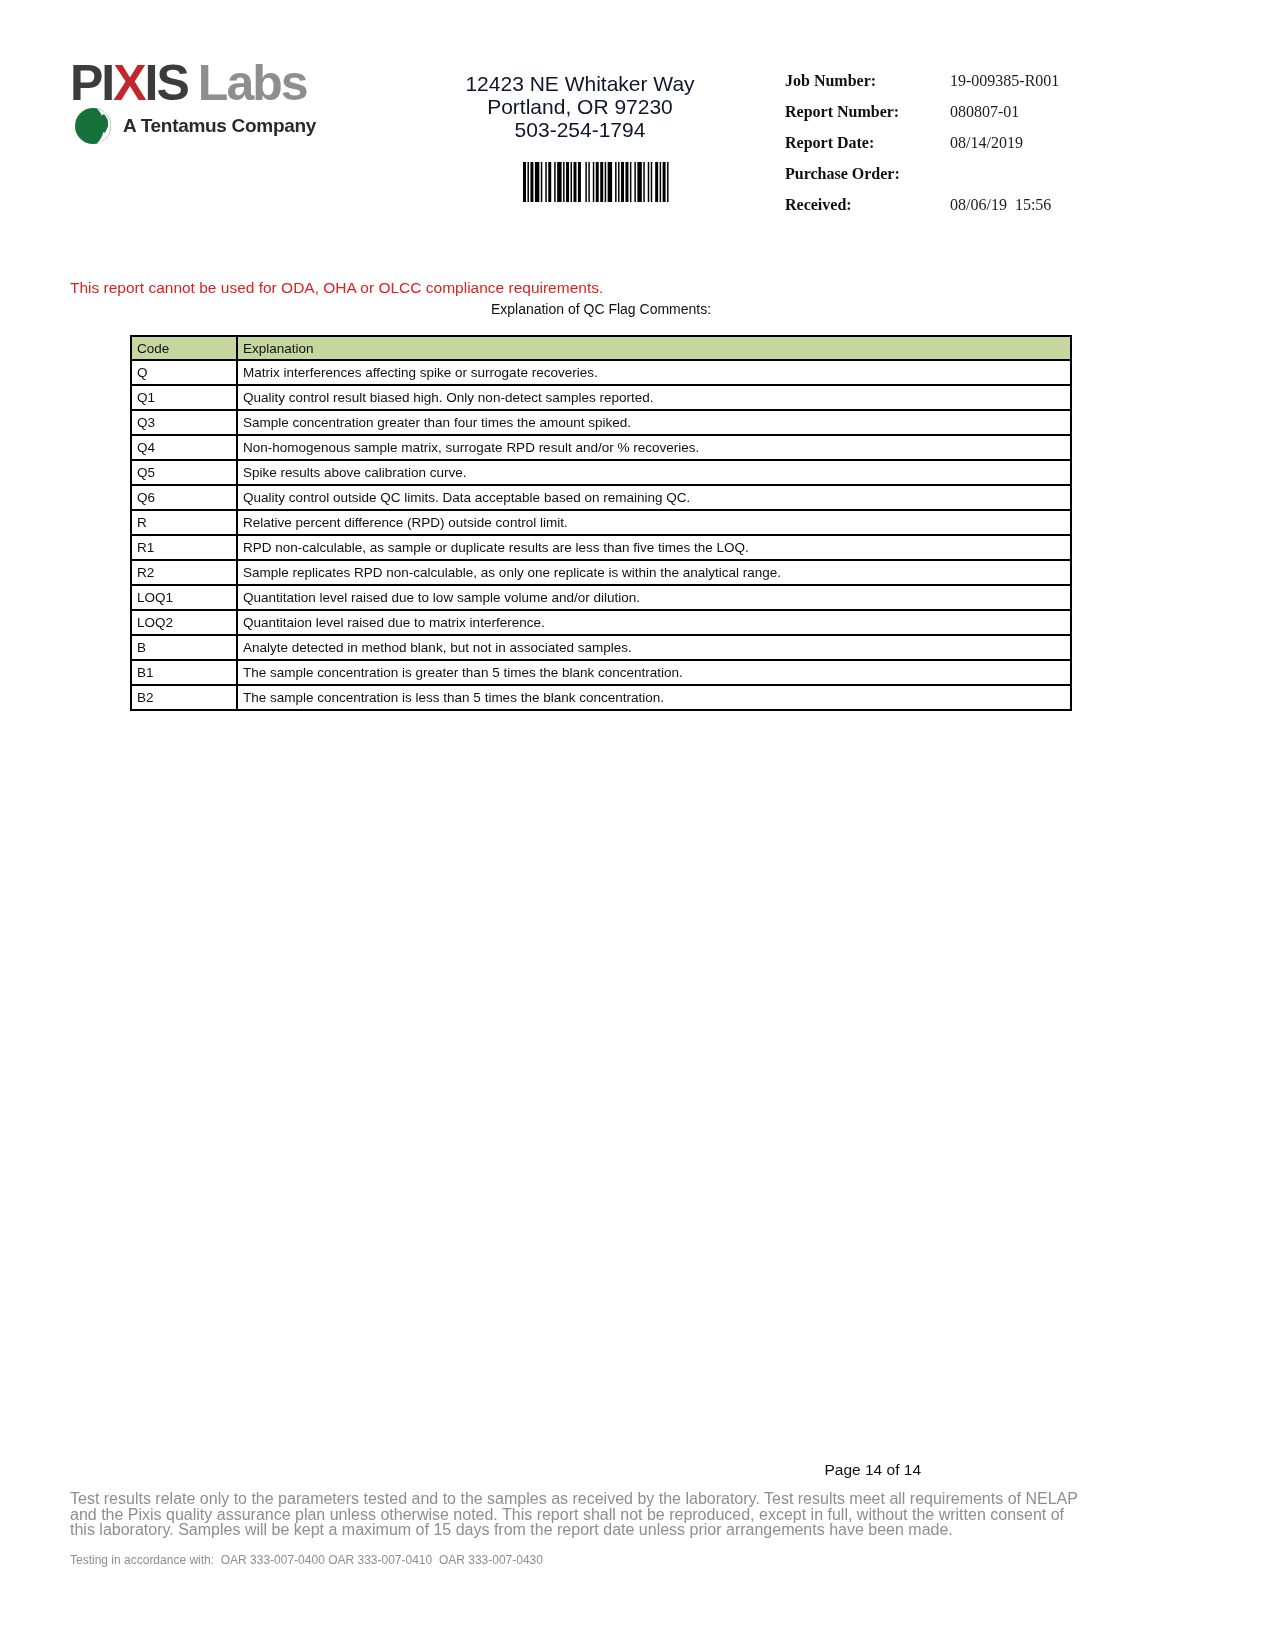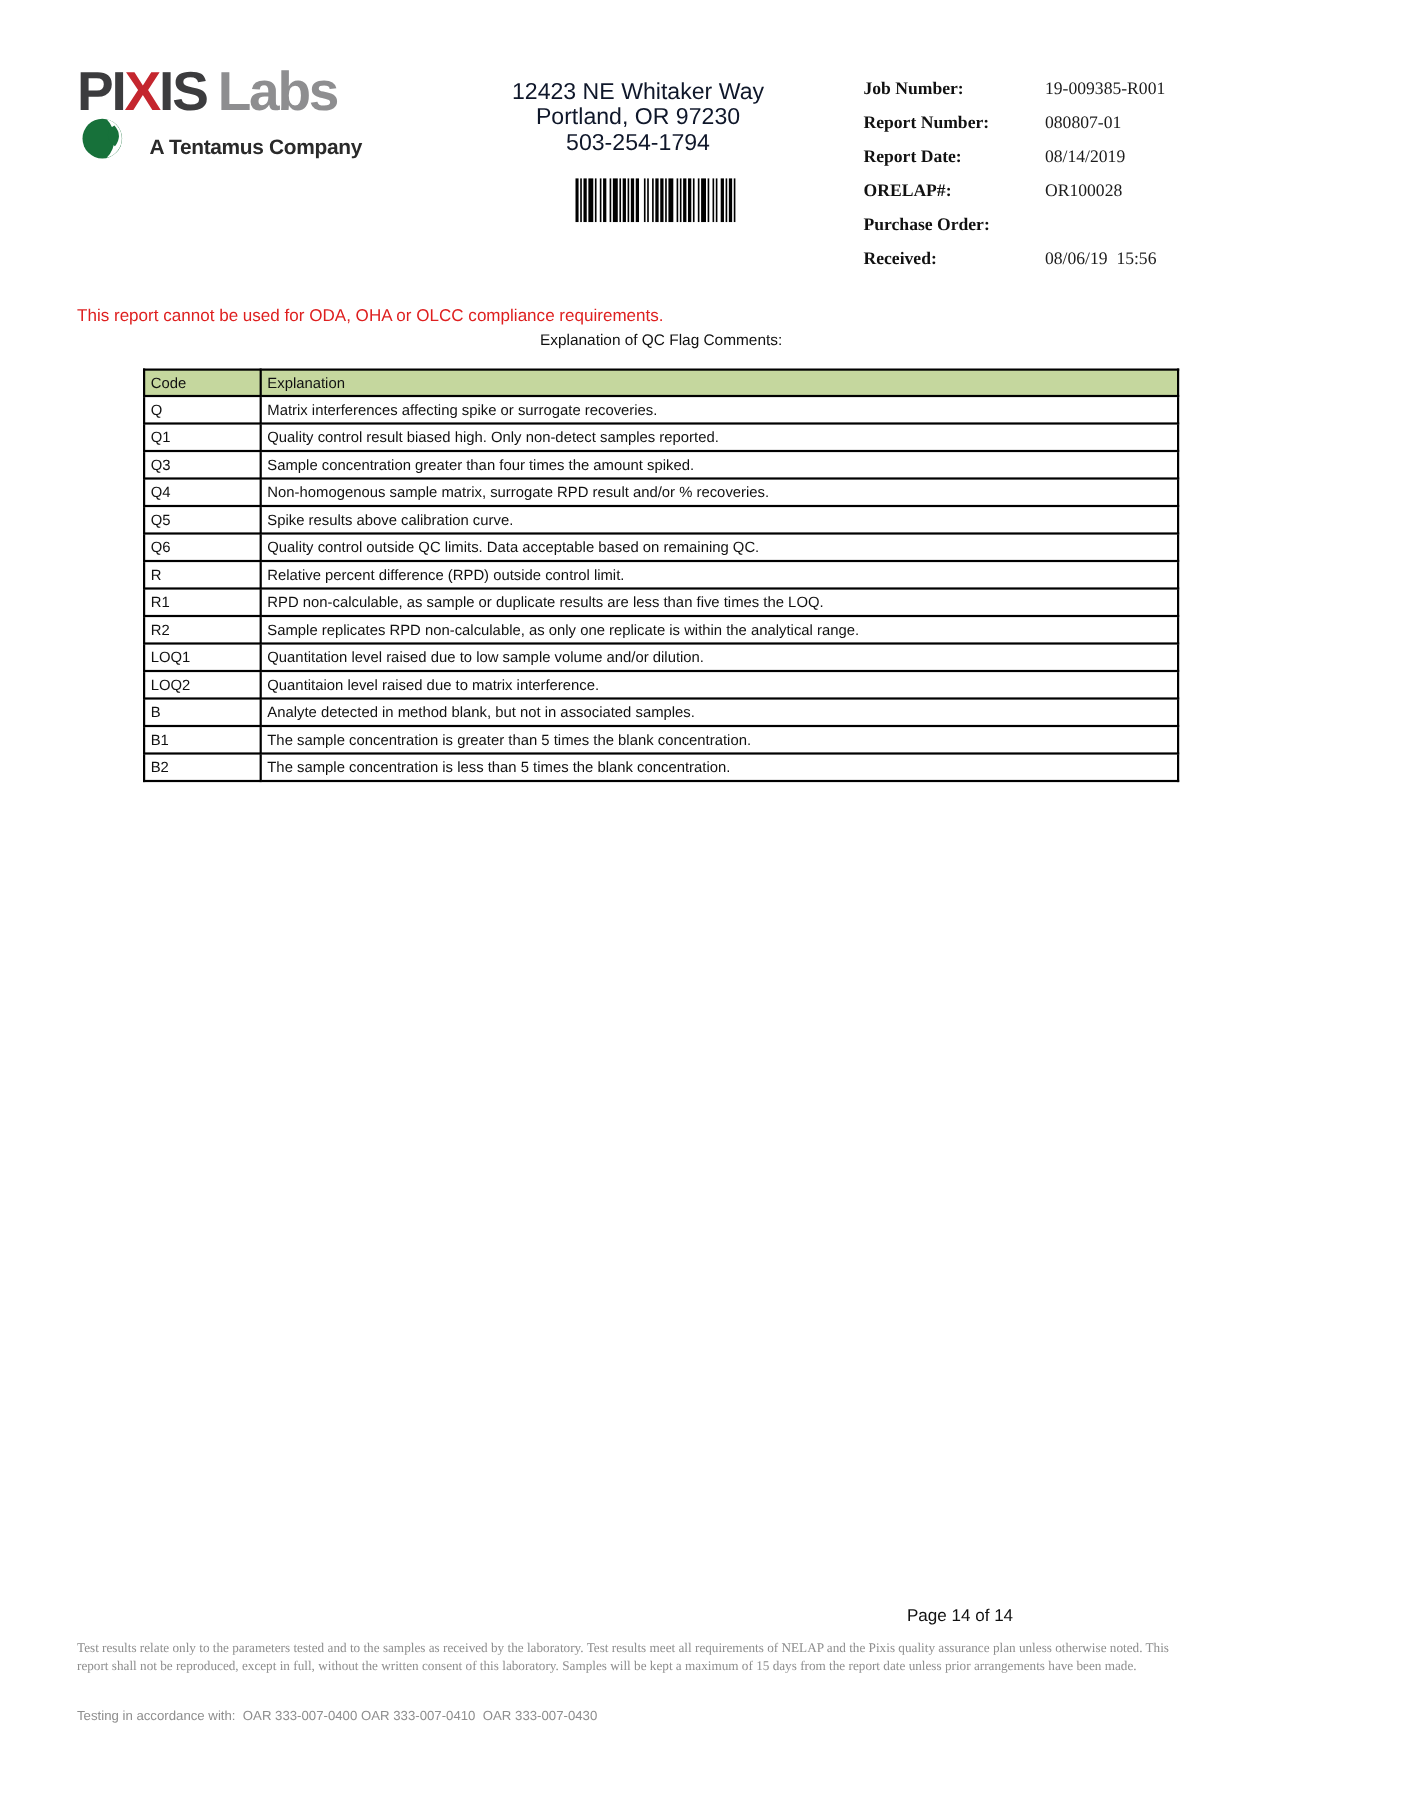--- a/index.html
+++ b/index.html
@@ -5,21 +5,21 @@
   * { margin:0; padding:0; box-sizing:border-box; }
   html,body { background:#fff; }
   body { width:1275px; height:1650px; font-family:"Liberation Sans", sans-serif; color:#1a1a1a; }
   .page { position:relative; width:1096px; height:1650px; background:#fff; overflow:hidden; }
 
   
   .brand { position:absolute; left:70px; top:58px; font-size:50px; font-weight:800; letter-spacing:-2px; white-space:nowrap; line-height:1; }
   .brand .pi, .brand .is { color:var(--brand-dark,#3c3c3e); }
   .brand .x  { color:var(--brand-red,#c4262e); }
   .brand .labs { color:var(--brand-gray,#8e8e90); margin-left:10px; font-weight:700; }
-  .tagline-row { position:absolute; left:74px; top:106px; display:flex; align-items:flex-end; gap:22px; }
+  .tagline-row { position:absolute; left:74px; top:106px; display:flex; align-items:center; gap:9px; }
   .tagline-row svg { width:40px; height:40px; display:block; }
   .tagline { font-size:19px; font-weight:700; color:#2a2a2a; letter-spacing:-0.3px; }
 
   .address { position:absolute; left:420px; top:72px; width:320px; text-align:center; font-size:21px; line-height:23px; color:#0f172a; }
 
   .barcode { position:absolute; left:523px; top:162px; width:150px; height:40px; }
 
   .jobinfo { position:absolute; left:785px; top:72px; width:440px; font-size:16px; }
   .jobrow { display:flex; align-items:flex-start; min-height:22px; margin-bottom:9px;font-family:Liberation Serif, serif; }
   .jobrow .lbl { width:165px; font-weight:700; color:#111; }
@@ -32,21 +32,21 @@
   .qc-title { position:absolute; left:130px; top:301px; width:942px; text-align:center; font-size:14px; color:#111; }
   .qc-wrap { position:absolute; left:130px; top:335px; width:942px; }
   table.qc { border-collapse:collapse; width:100%; font-size:13.5px; color:#111; }
   table.qc th, table.qc td { border:2px solid #000; padding:2px 5px; text-align:left; font-weight:400; vertical-align:middle; }
   table.qc th { background:var(--table-header-green,#c5d79e); height:24px; }
   table.qc td { height:25px; }
   .code-col { width:106px; }
 
   
   .page-num { position:absolute; top:1461px; right:175px; font-size:15.5px; color:#111; }
-  .disclaimer { position:absolute; left:70px; top:1491px; width:1018px; font-size:12px; line-height:15.5px; color:var(--footer-gray,#8e8e8e);font-family:Liberation Serif, serif; }
+  .disclaimer { position:absolute; left:70px; top:1491px; width:1018px; font-size:16px; line-height:15.5px; color:var(--footer-gray,#8e8e8e); }
   .testing { position:absolute; left:70px; top:1553px; font-size:12px; color:var(--footer-gray,#8e8e8e); white-space:pre-wrap; }
 </style>
 </head>
 <body>
 
 <div class="page">
 
   <div class="brand"><span class="pi">PI</span><span class="x">X</span><span class="is">IS</span><span class="labs">Labs</span></div>
 
   <div class="tagline-row">
@@ -109,24 +109,20 @@
     </div>
     <div class="jobrow">
       <span class="lbl">Report Number:</span>
       <span class="val">080807-01</span>
     </div>
     <div class="jobrow">
       <span class="lbl">Report Date:</span>
       <span class="val">08/14/2019</span>
     </div>
     <div class="jobrow">
-      <span class="lbl">ORELAP#:</span>
-      <span class="val">OR100028</span>
-    </div>
-    <div class="jobrow">
       <span class="lbl">Purchase Order:</span>
       <span class="val"></span>
     </div>
     <div class="jobrow">
       <span class="lbl">Received:</span>
       <span class="val">08/06/19  15:56</span>
     </div>
   </div>
 
   <div class="notice">This report cannot be used for ODA, OHA or OLCC compliance requirements.</div>

